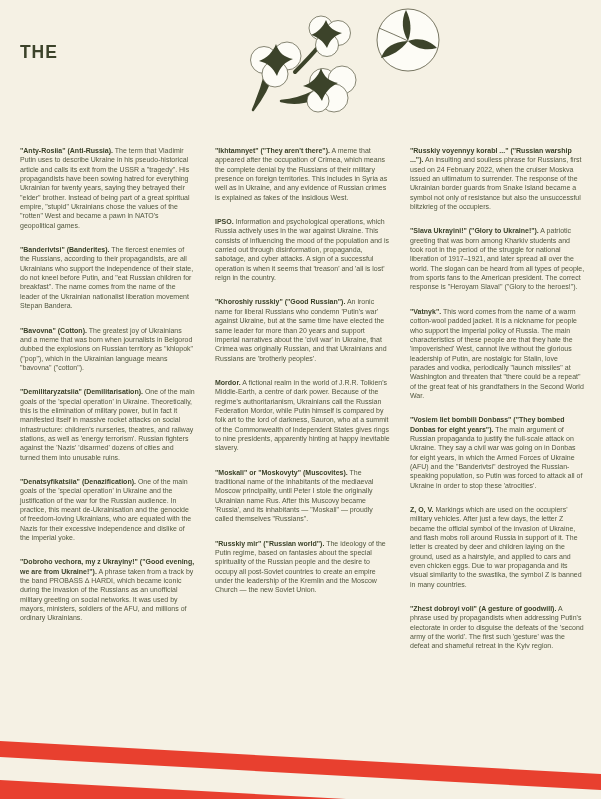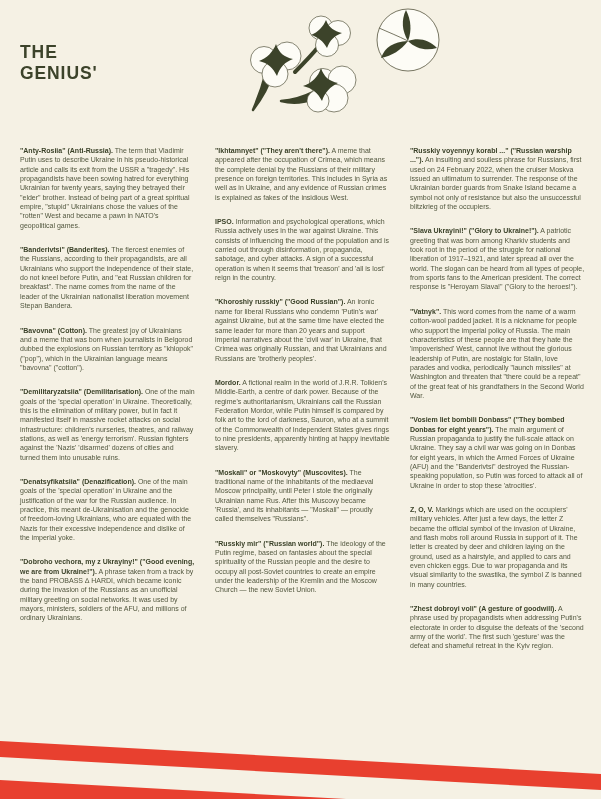--- a/index.html
+++ b/index.html
@@ -87,21 +87,20 @@
       <circle cx="175" cy="40" r="31" fill="#fdfcf6" stroke="#55543e" stroke-width="0.8"></circle>
       <path d="M173,10 C178,20 179,30 175,41 C169,31 168,20 173,10 Z" fill="#3c432a"></path>
       <path d="M204,48 C193,51 183,49 175,41 C186,37 196,40 204,48 Z" fill="#3c432a"></path>
       <path d="M148,58 C152,47 160,42 175,41 C168,50 159,56 148,58 Z" fill="#3c432a"></path>
       <path d="M146,28 C155,32 165,36 175,41" fill="none" stroke="#55543e" stroke-width="0.8"></path>
     </g>
   </svg>
 
   <h1 class="title">
     <span>THE</span>
-    <span>GENIUS'</span>
   </h1>
 
   <div class="columns">
     <div class="col">
     <p class="entry"><b>"Anty-Rosiia" (Anti-Russia).</b><span> The term that Vladimir Putin uses to describe Ukraine in his pseudo-historical article and calls its exit from the USSR a "tragedy". His propagandists have been sowing hatred for everything Ukrainian for twenty years, saying they betrayed their "elder" brother. Instead of being part of a great spiritual empire, "stupid" Ukrainians chose the values of the "rotten" West and became a pawn in NATO's geopolitical games.</span></p>
 
     <p class="entry"><b>"Banderivtsi" (Banderites).</b><span> The fiercest enemies of the Russians, according to their propagandists, are all Ukrainians who support the independence of their state, do not kneel before Putin, and "eat Russian children for breakfast". The name comes from the name of the leader of the Ukrainian nationalist liberation movement Stepan Bandera.</span></p>
 
     <p class="entry"><b>"Bavovna" (Cotton).</b><span> The greatest joy of Ukrainians and a meme that was born when journalists in Belgorod dubbed the explosions on Russian territory as "khlopok" ("pop"), which in the Ukrainian language means "bavovna" ("cotton").</span></p>
 

